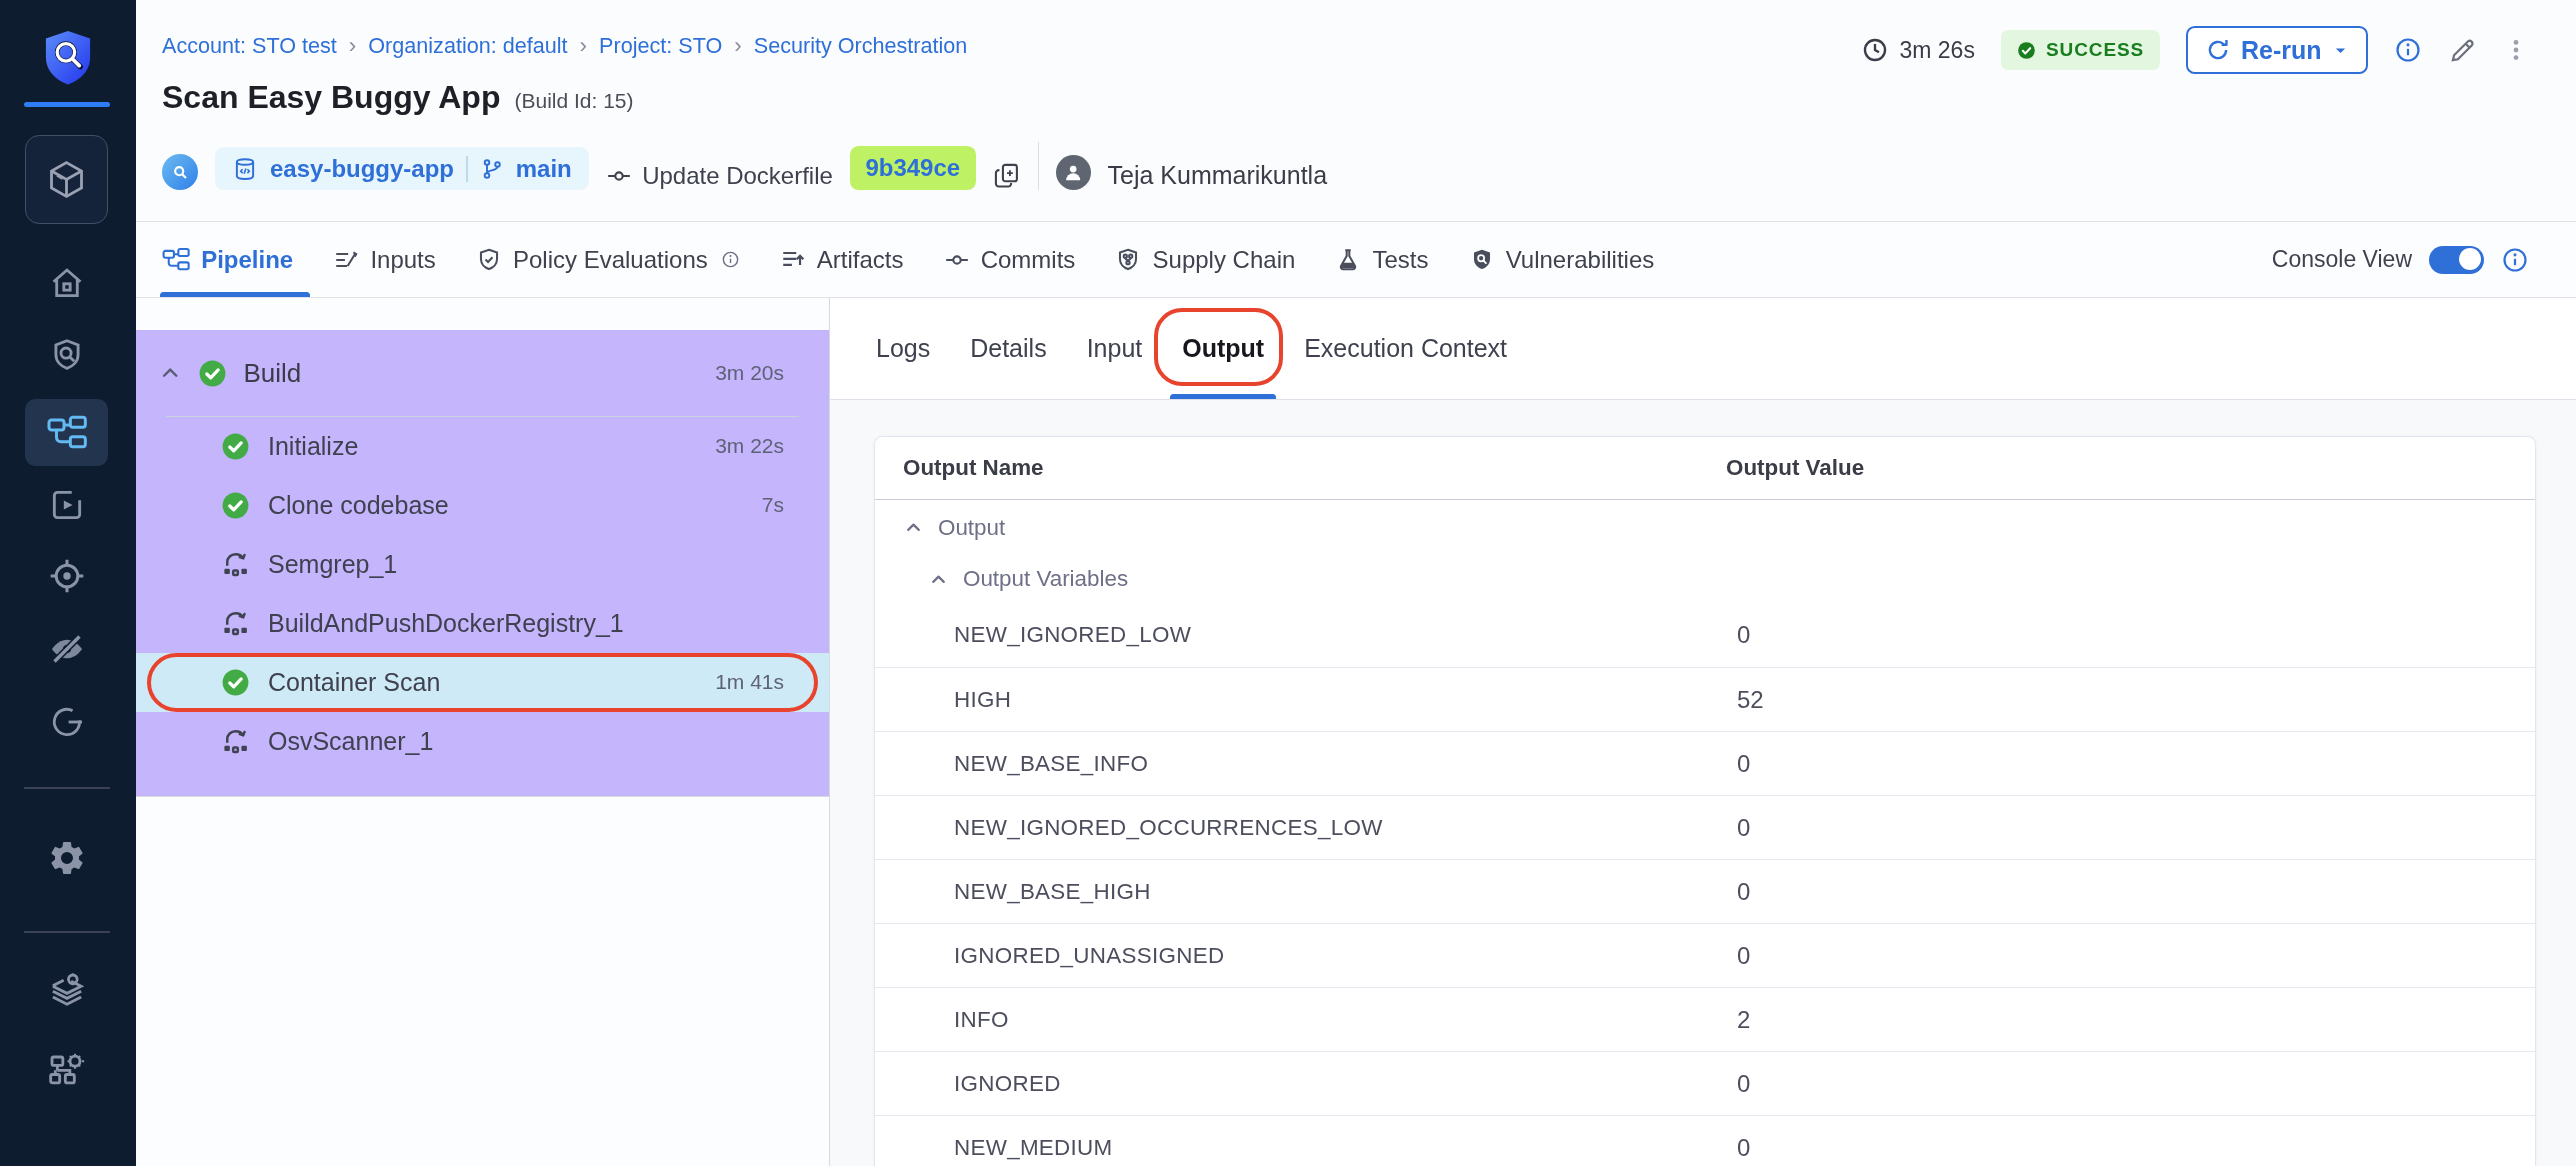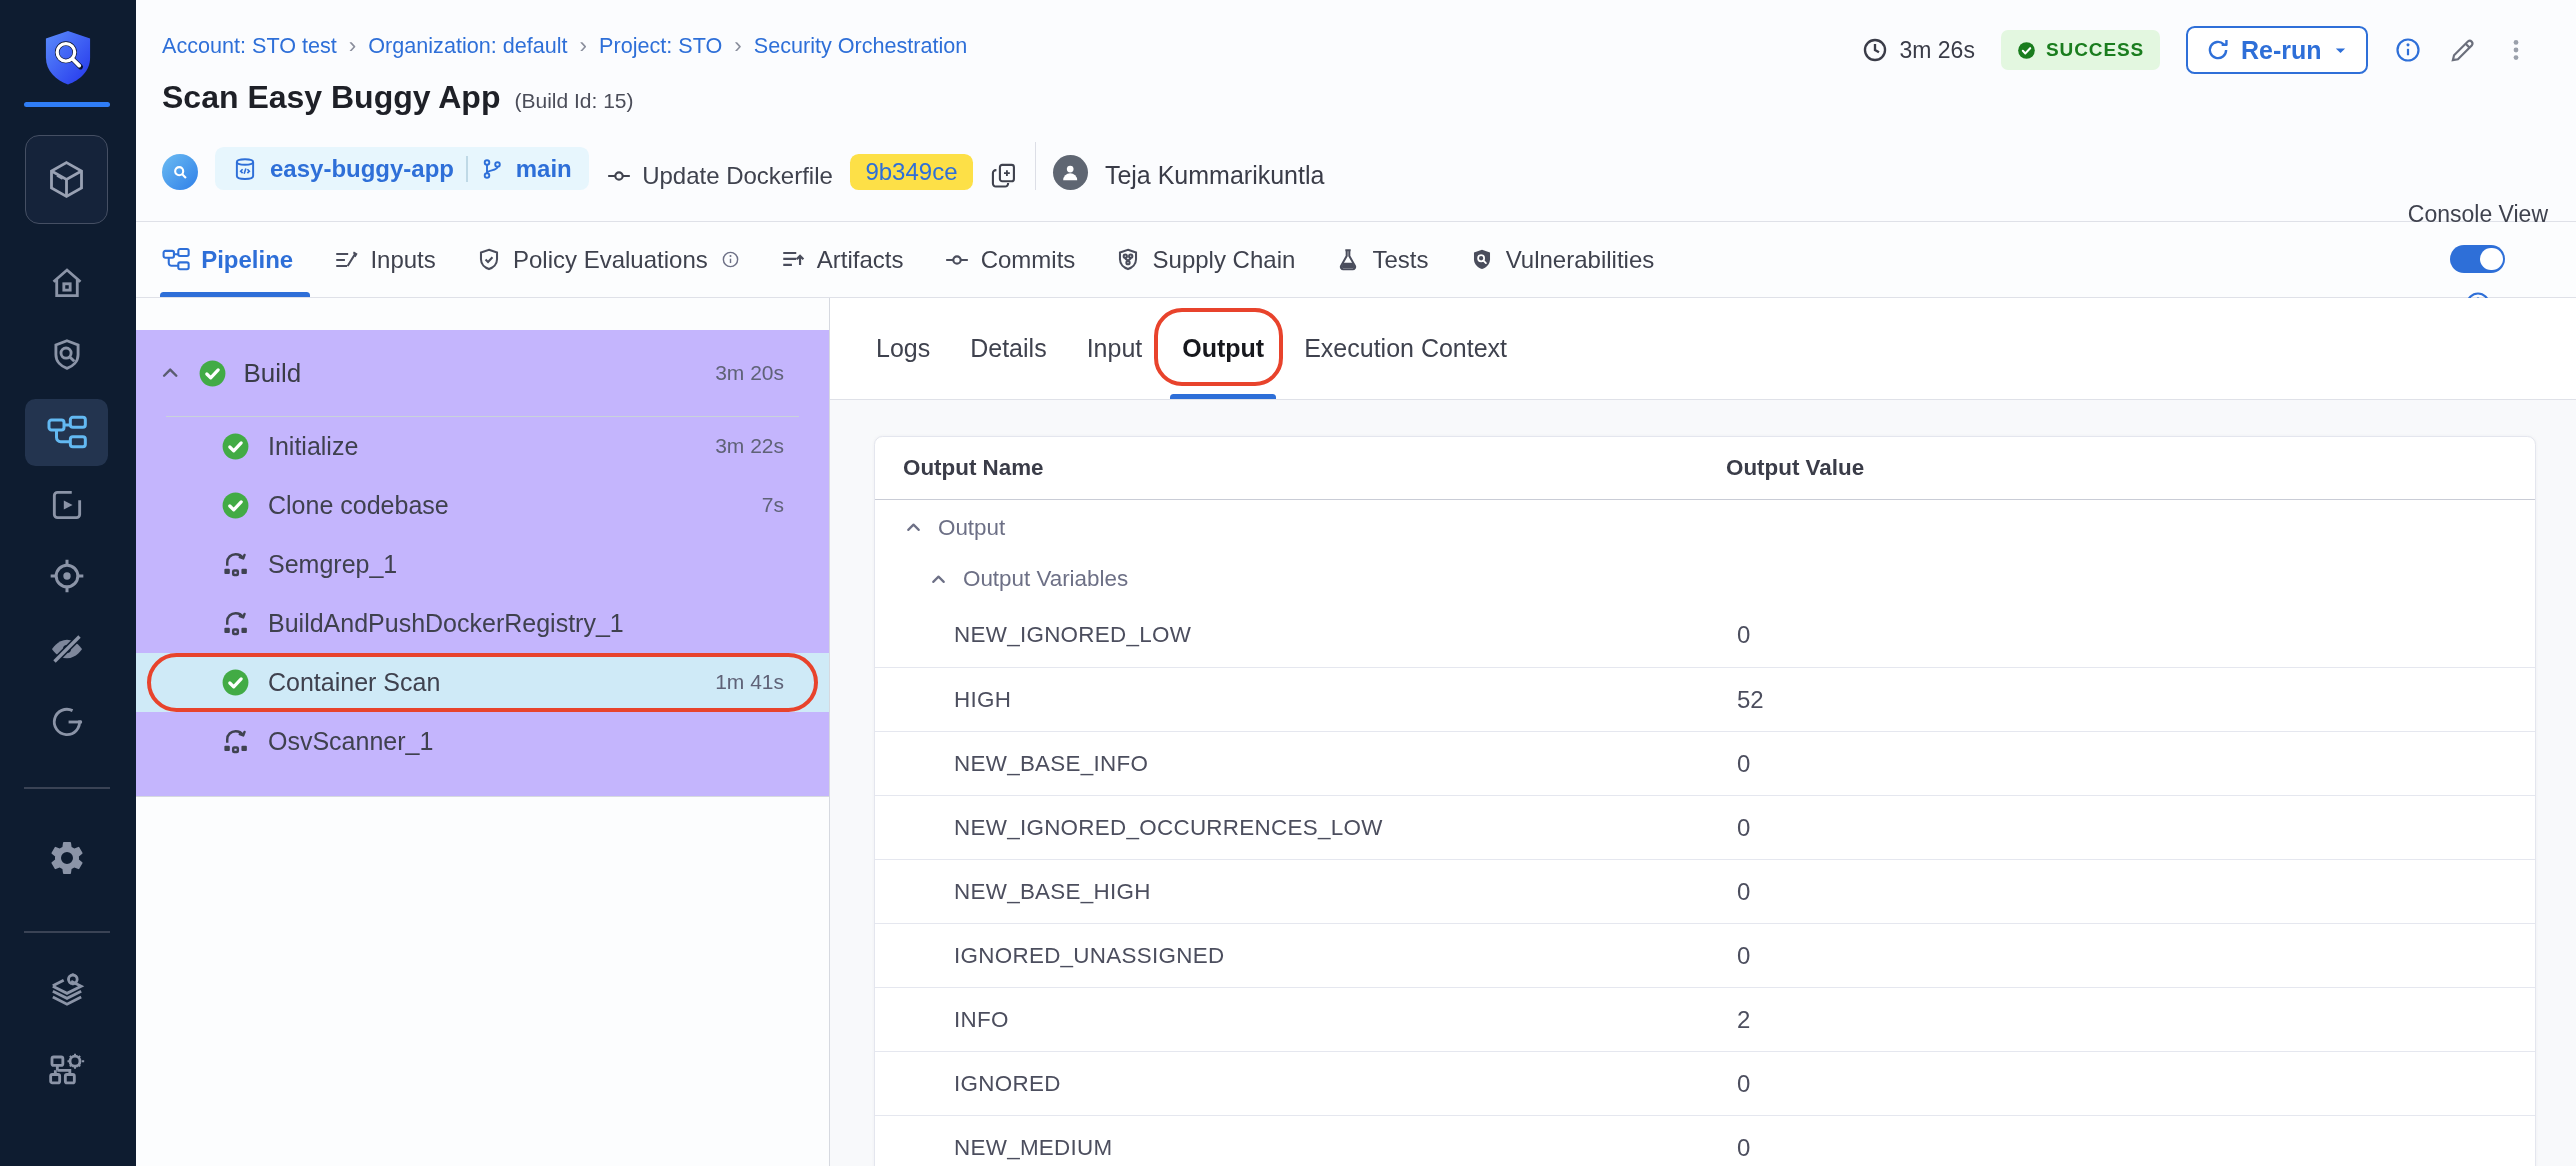--- a/index.html
+++ b/index.html
@@ -23,37 +23,37 @@
   .crumb{cursor:pointer;}
   .crumb-sep{color:#8a8e9c;font-size:22.4px;}
   .title-row{position:absolute;left:26px;top:79px;display:flex;align-items:baseline;gap:14px;}
   .pg-title{font-size:32px;font-weight:700;color:#1e2027;}
   .build-id{font-size:21px;color:#4b4d59;}
   .meta-row{position:absolute;left:26px;top:145px;display:flex;align-items:flex-end;gap:17px;height:45px;}
   .trigger-circ{width:36px;height:36px;border-radius:50%;background:linear-gradient(135deg,#6cbcf2,#2f7fe8);display:flex;align-items:center;justify-content:center;}
   .pill{display:flex;align-items:center;gap:12px;background:#e7f6fd;border-radius:8.6px;height:43px;padding:0 17px;color:#2e6fd8;font-size:24px;font-weight:600;}
   .pill-div{width:1.7px;height:26px;background:#bfd9e6;}
   .commit-msg{display:flex;align-items:center;gap:10.4px;color:#3f424e;font-size:24px;}
-  .sha-pill{background:#fde047;border-radius:8.6px;height:36px;display:flex;align-items:center;padding:0 15.5px;color:#2e6fd8;font-size:24px;font-weight:400;}
+  .sha-pill{background:#bef264;border-radius:8.6px;height:44px;display:flex;align-items:center;padding:0 15.5px;color:#2e6fd8;font-size:24px;font-weight:700;}
   .meta-vdiv{width:0.9px;height:48px;background:#dcdee6;}
   .avatar{width:35px;height:35px;border-radius:50%;background:#5f6672;display:flex;align-items:center;justify-content:center;}
   .author{font-size:25px;color:#3a3c48;}
 
   .hdr-right{position:absolute;right:47px;top:26px;display:flex;align-items:center;gap:26px;height:48px;}
   .duration{display:flex;align-items:center;gap:10.4px;font-size:23px;color:#3a3c48;}
   .badge{display:flex;align-items:center;gap:8.6px;background:#e3f7e0;border-radius:7px;padding:8.6px 15.5px;color:#1a7d1e;font-size:19px;font-weight:700;letter-spacing:0.9px;}
   .rerun{display:flex;align-items:center;gap:10.4px;border:2.2px solid #2e6fd8;border-radius:8.6px;height:48px;padding:0 17px;color:#2e6fd8;font-size:25px;font-weight:600;background:#fff;cursor:pointer;}
 
   
   .tabbar{position:absolute;top:222px;left:0;right:0;height:76px;background:#fcfdfe;border-bottom:0.9px solid #dfe1e8;display:flex;align-items:center;padding-left:26px;gap:40px;}
   .tab{display:flex;align-items:center;gap:11.2px;font-size:24px;color:#3f424e;height:100%;position:relative;cursor:pointer;}
   .tab.active{color:#2e6fd8;font-weight:700;}
   .tab.active .tab-underline{position:absolute;bottom:0;left:-1.7px;right:-17px;height:5.2px;background:#2e6fd8;border-radius:3.5px 3.5px 0 0;}
   .tab-info{color:#6d7086;margin-left:1.7px;display:flex;}
-  .console-cluster{margin-left:auto;display:flex;align-items:center;gap:17px;padding-right:28px;flex-direction:column;}
+  .console-cluster{margin-left:auto;display:flex;align-items:center;gap:17px;padding-right:47px;}
   .console-label{font-size:23px;color:#3f424e;}
   .toggle{width:55px;height:28px;border-radius:14px;background:#2e6fd8;position:relative;cursor:pointer;}
   .toggle .knob{position:absolute;right:2.6px;top:2.6px;width:22.4px;height:22.4px;border-radius:50%;background:#fff;}
 
   
   .main{position:absolute;top:298px;left:0;right:0;bottom:0;display:flex;}
   .left-pane{width:694px;border-right:0.9px solid #d6d9e0;background:#fcfdfe;position:relative;}
   .stage-hdr{height:102px;border-bottom:0.9px solid #dfe1e8;display:flex;align-items:center;padding:0 45px 0 23px;background:#fcfdfe;}
   .stage-square{width:29px;height:29px;border-radius:5.2px;background:#56c25c;}
   .stage-count{margin-left:auto;font-size:25px;color:#4e5065;}

